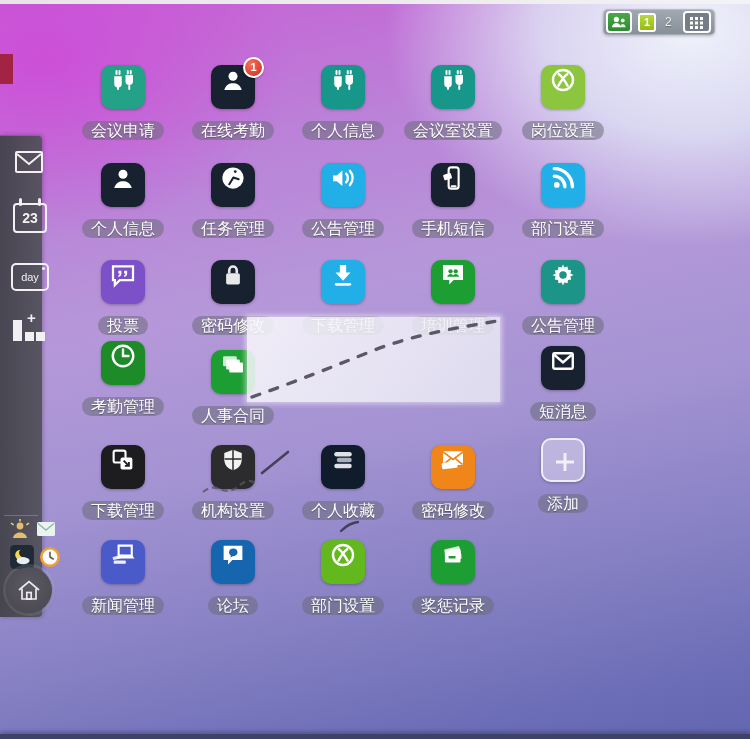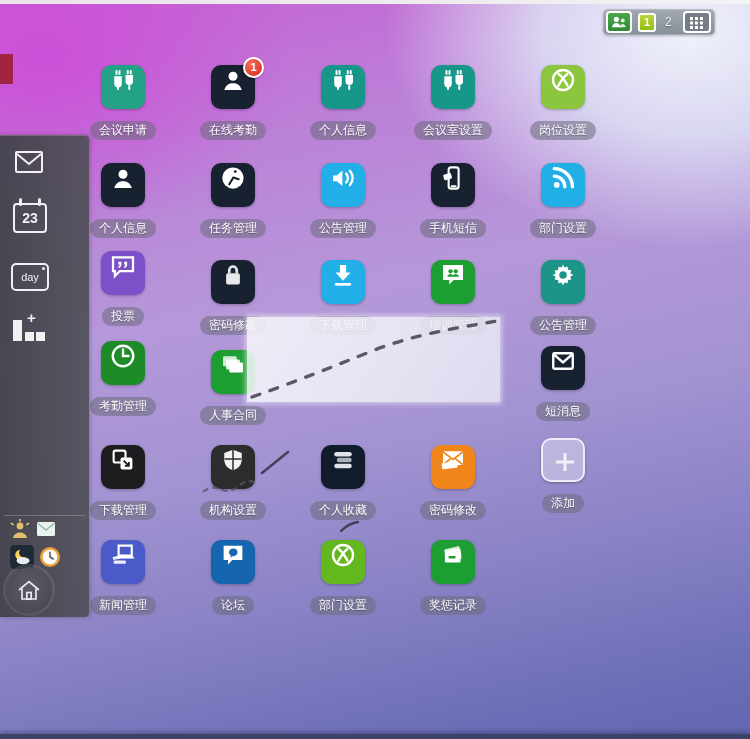--- a/index.html
+++ b/index.html
@@ -23,23 +23,23 @@
     border:2px solid #fff;box-sizing:border-box;cursor:pointer;}
   .tb-msgr svg{width:18px;height:16px;display:block;margin:1px auto;}
   .tb-page1{width:18px;height:19px;margin-left:6px;border-radius:3px;background:linear-gradient(#b8d83c,#93bc14);
     border:2px solid #fff;box-sizing:border-box;color:#fff;font-size:11px;font-weight:bold;text-align:center;line-height:15px;cursor:pointer;}
   .tb-page2{margin-left:9px;color:#f2f2f2;font-size:12px;cursor:pointer;text-shadow:0 1px 1px rgba(0,0,0,.3);}
   .tb-grid{width:28px;height:22px;margin-left:11px;border-radius:4px;background:#767d87;
     border:2px solid #fff;box-sizing:border-box;cursor:pointer;display:flex;align-items:center;justify-content:center;}
   .tb-grid svg{width:16px;height:13px;display:block;}
 
   
-  .sidebar{position:absolute;left:0;top:135px;width:57px;height:482px;z-index:8;
+  .sidebar{position:absolute;left:0;top:135px;width:42px;height:482px;z-index:8;
     background:linear-gradient(90deg,rgba(66,66,74,.95),rgba(80,80,88,.92));
-    border-radius:0 4px 4px 0;box-shadow:inset 0 1px 0 rgba(255,255,255,.2),1px 0 4px rgba(0,0,0,.25);padding-left:32px;}
+    border-radius:0 4px 4px 0;box-shadow:inset 0 1px 0 rgba(255,255,255,.2),1px 0 4px rgba(0,0,0,.25);}
   .sb-btn{position:absolute;cursor:pointer;}
   .sb-btn svg{display:block;}
   .cal23{position:relative;width:30px;height:26px;border:2px solid #f2f0f3;border-radius:4px;margin-top:6px;}
   .cal23 .ring{position:absolute;top:-7px;width:3px;height:8px;background:#f2f0f3;border-radius:2px;}
   .cal23 .r1{left:4px;} .cal23 .r2{right:4px;}
   .cal23 .num{display:block;text-align:center;color:#f2f0f3;font-size:14px;font-weight:bold;line-height:26px;}
   .calday{position:relative;width:34px;height:24px;border:2px solid #f2f0f3;border-radius:5px;}
   .calday .dot{position:absolute;right:2px;top:2px;width:3px;height:3px;border-radius:50%;background:#f2f0f3;}
   .calday .txt{display:block;text-align:center;color:#f2f0f3;font-size:11px;line-height:24px;}
   .blocks{position:relative;width:32px;height:32px;}
@@ -51,21 +51,21 @@
   .sb-divider{position:absolute;left:4px;right:4px;top:380px;border-top:1px solid rgba(255,255,255,.22);}
   .home-btn{position:absolute;left:6px;top:432px;width:46px;height:46px;border-radius:50%;cursor:pointer;
     background:radial-gradient(circle at 50% 40%,#5b5963,#47454e);box-shadow:0 0 0 3px rgba(255,255,255,.12),0 1px 4px rgba(0,0,0,.35);}
   .home-btn svg{display:block;margin:9px auto;}
 
   
   .app{position:absolute;width:110px;text-align:center;cursor:pointer;z-index:3;}
   .app-icon{position:relative;width:44px;height:44px;border-radius:10px;margin:0 auto;box-shadow:0 1px 3px rgba(0,0,0,.28);}
   .app-icon svg{width:30px;height:30px;margin:7px;display:block;}
   .app-label{display:inline-block;margin-top:12px;padding:2px 9px;border-radius:10px;
-    background:rgba(108,108,124,.55);color:#fff;font-size:12px;line-height:15px;white-space:nowrap;
+    background:rgba(108,108,124,.55);color:#fff;font-size:16px;line-height:15px;white-space:nowrap;
     text-shadow:0 1px 1px rgba(0,0,0,.35);}
   .badge{position:absolute;top:-8px;right:-9px;width:21px;height:21px;box-sizing:border-box;border-radius:50%;
     background:radial-gradient(circle at 35% 30%,#f4705b,#d2271a);border:2px solid #fff;
     color:#fff;font-size:11px;font-weight:bold;line-height:17px;text-align:center;box-shadow:0 1px 2px rgba(0,0,0,.3);}
 
   .white-overlay{position:absolute;left:247px;top:317px;width:253px;height:85px;z-index:5;
     background:linear-gradient(120deg,rgba(248,248,252,.88),rgba(236,236,246,.8));
     box-shadow:0 0 5px 2px rgba(246,246,250,.55);}
   .scribbles{position:absolute;left:0;top:0;width:750px;height:739px;z-index:6;pointer-events:none;}
 </style>
@@ -285,21 +285,21 @@
             </g>
             <rect x="4.5" y="8.6" width="6.4" height="4.6" rx=".8" fill="#fff" transform="rotate(-18 7.7 11)"></rect>
           </svg>
         </div><div class="app-label">手机短信</div></div>
       <div class="app" style="left: 508px; top: 156px;"><div class="app-icon" style="background:#22aee6;">
           <svg viewBox="0 0 24 24">
             <circle cx="7" cy="17.5" r="2.3" fill="#fff"></circle>
             <path d="M5 10.5a8.5 8.5 0 0 1 8.5 8.5M5 4.5A14.5 14.5 0 0 1 19.5 19" stroke="#fff" stroke-width="2.7" fill="none" stroke-linecap="round"></path>
           </svg>
         </div><div class="app-label">部门设置</div></div>
-      <div class="app" style="left: 68px; top: 244px;"><div class="app-icon" style="background:#7b50c8;">
+      <div class="app" style="left: 68px; top: 253px;"><div class="app-icon" style="background:#7b50c8;">
           <svg viewBox="0 0 24 24">
             <path d="M4 5h16v11H9.5L5.5 20v-4H4z" fill="none" stroke="#fff" stroke-width="1.8"></path>
             <path d="M8.3 8.5h2.4v2.3c0 1.5-.7 2.4-2.4 2.8v-1.3c.7-.2 1-.7 1.1-1.5H8.3zM12.9 8.5h2.4v2.3c0 1.5-.7 2.4-2.4 2.8v-1.3c.7-.2 1-.7 1.1-1.5h-1.1z" fill="#fff"></path>
           </svg>
         </div><div class="app-label">投票</div></div>
       <div class="app" style="left: 178px; top: 253px;"><div class="app-icon" style="background:#18212f;">
           <svg viewBox="0 0 24 24">
             <rect x="6.5" y="10.5" width="11" height="9" rx="1.5" fill="#e9e9e9"></rect>
             <path d="M9 10.5V8.2a3 3 0 0 1 6 0v2.3" fill="none" stroke="#e9e9e9" stroke-width="2.1"></path>
           </svg>

